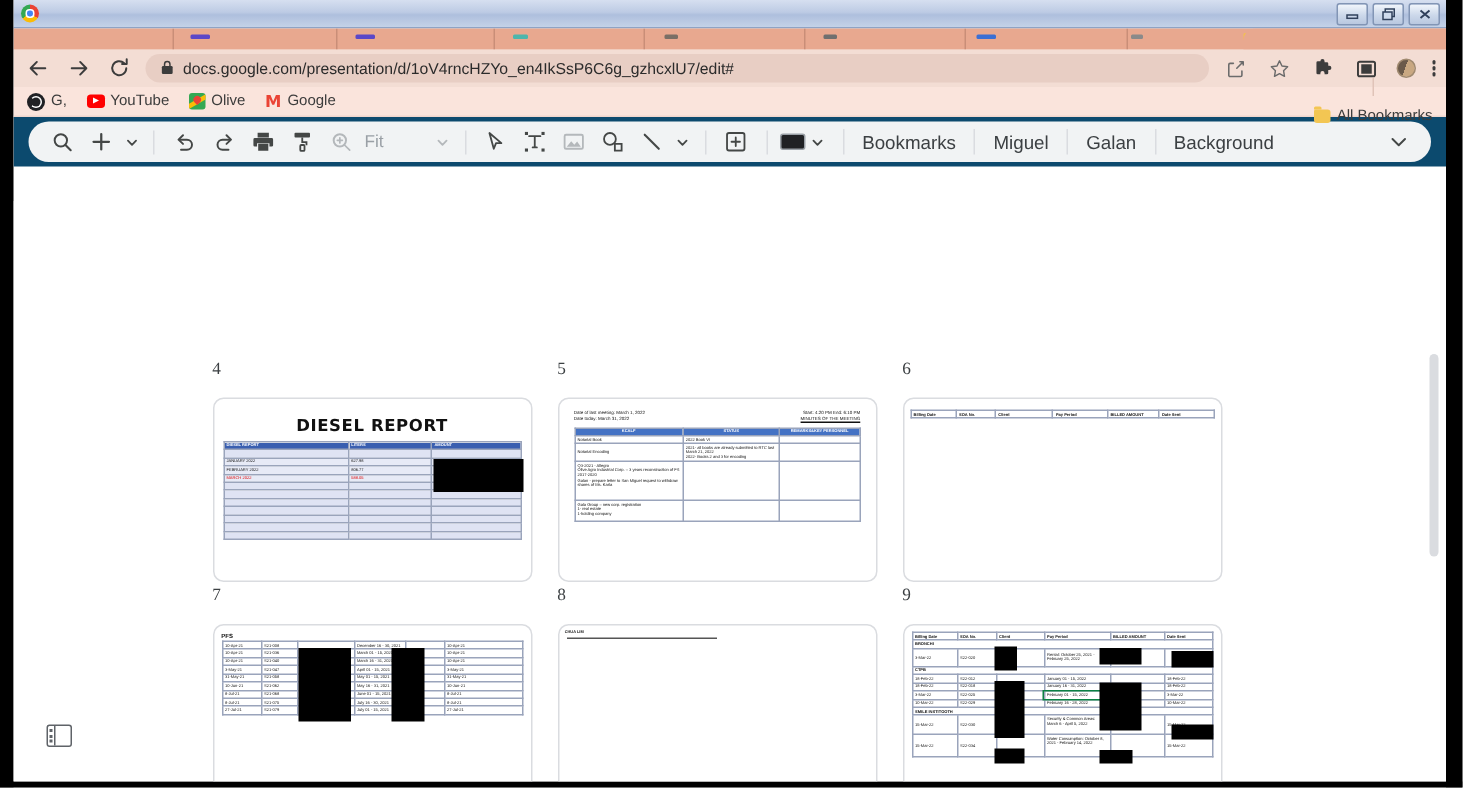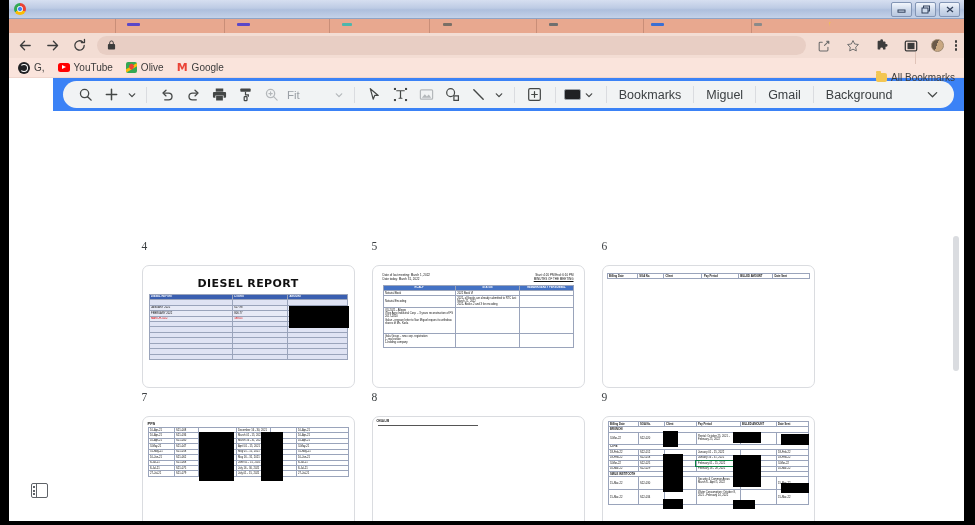--- a/index.html
+++ b/index.html
@@ -75,21 +75,21 @@
                   background:#fbbc05; transform:rotate(-30deg); }
   .maps::after { content:""; position:absolute; left:3px; top:1.5px; width:5px; height:5px;
                  border-radius:50% 50% 50% 0; background:#ea4335; transform:rotate(-45deg); }
   .gmail { font-size:11px; font-weight:bold; color:#ea4335; line-height:1; flex:none;
            font-family:"DejaVu Sans", sans-serif; }
   .globe { width:12px; height:12px; border-radius:50%; background:#202124; position:relative; flex:none; }
   .globe::after { content:""; position:absolute; inset:2px; border-radius:50%;
                   border:1.2px solid #fff; border-left-color:transparent; }
 
   
-  .slides-toolbar { height:33px; background:#3b82f6; display:flex; align-items:center; padding:16px 10px;margin-left:44px; }
+  .slides-toolbar { height:33px; background:#0c4a6e; display:flex; align-items:center; padding:16px 10px; }
   .tb-pill { flex:1; height:27px; background:#f1f3f4; border-radius:14px; display:flex;
              align-items:center; gap:2px; padding:0 10px; }
   .tbi { width:24px; height:22px; display:flex; align-items:center; justify-content:center;
          color:#444746; flex:none; cursor:pointer; border-radius:4px; }
   .tbi.dim { color:#b4b8bb; }
   .tbi.tiny { width:13px; }
   .tb-sep { width:1px; height:16px; background:#dadce0; margin:0 6px; flex:none; }
   .fitlabel { font-size:11.5px; color:#9aa0a6; padding:0 3px 0 2px; }
   .tb-text { font-size:12.5px; color:#3c4043; padding:0 10px; white-space:nowrap; cursor:pointer; }
   .tb-vsep { width:1px; height:17px; background:#dadce0; flex:none; }
@@ -204,20 +204,21 @@
           <path d="M13.3 1.6v3.3H10" fill="none" stroke="#3c3c3c" stroke-width="1.4" stroke-linecap="round" stroke-linejoin="round"></path>
         </svg>
     </div>
     <div class="urlbox">
       <span class="lock">
         <svg width="9" height="10" viewBox="0 0 10 11">
             <rect x="1" y="4.4" width="8" height="6" rx="1" fill="#3c3c3c"></rect>
             <path d="M3 4.4V3a2 2 0 0 1 4 0v1.4" fill="none" stroke="#3c3c3c" stroke-width="1.1"></path>
           </svg>
       </span>
+      <span class="urltext">docs.google.com/presentation/d/1oV4rncHZYo_en4IkSsP6C6g_gzhcxlU7/edit#</span>
     </div>
     <div class="urlbox-right">
       <span class="navicon">
         <svg width="14" height="14" viewBox="0 0 16 16">
             <path d="M11 2.5H13.5V5M13.3 2.7 8.6 7.4" fill="none" stroke="#6b6b6b" stroke-width="1.2" stroke-linecap="round" stroke-linejoin="round"></path>
             <path d="M12.5 9.5v3.2a1 1 0 0 1-1 1h-8a1 1 0 0 1-1-1v-8a1 1 0 0 1 1-1H6" fill="none" stroke="#6b6b6b" stroke-width="1.2" stroke-linecap="round"></path>
           </svg>
       </span>
       <span class="navicon">
         <svg width="14" height="14" viewBox="0 0 16 16">
@@ -378,21 +379,21 @@
       <span class="tbi tiny">
         <svg width="8" height="8" viewBox="0 0 8 8">
             <path d="M1.3 2.8 4 5.6l2.7-2.8" fill="none" stroke="#444746" stroke-width="1.2" stroke-linecap="round" stroke-linejoin="round"></path>
           </svg>
       </span>
       <span class="tb-vsep" style="margin-left:8px"></span>
       <span class="tb-text">Bookmarks</span>
       <span class="tb-vsep"></span>
       <span class="tb-text">Miguel</span>
       <span class="tb-vsep"></span>
-      <span class="tb-text">Gmail</span>
+      <span class="tb-text">Galan</span>
       <span class="tb-vsep"></span>
       <span class="tb-text">Background</span>
       <span class="tb-spacer"></span>
       <span class="tbi">
         <svg width="13" height="13" viewBox="0 0 14 14">
             <path d="M2.5 5 7 9.5 11.5 5" fill="none" stroke="#444746" stroke-width="1.4" stroke-linecap="round" stroke-linejoin="round"></path>
           </svg>
       </span>
     </div>
   </div>

